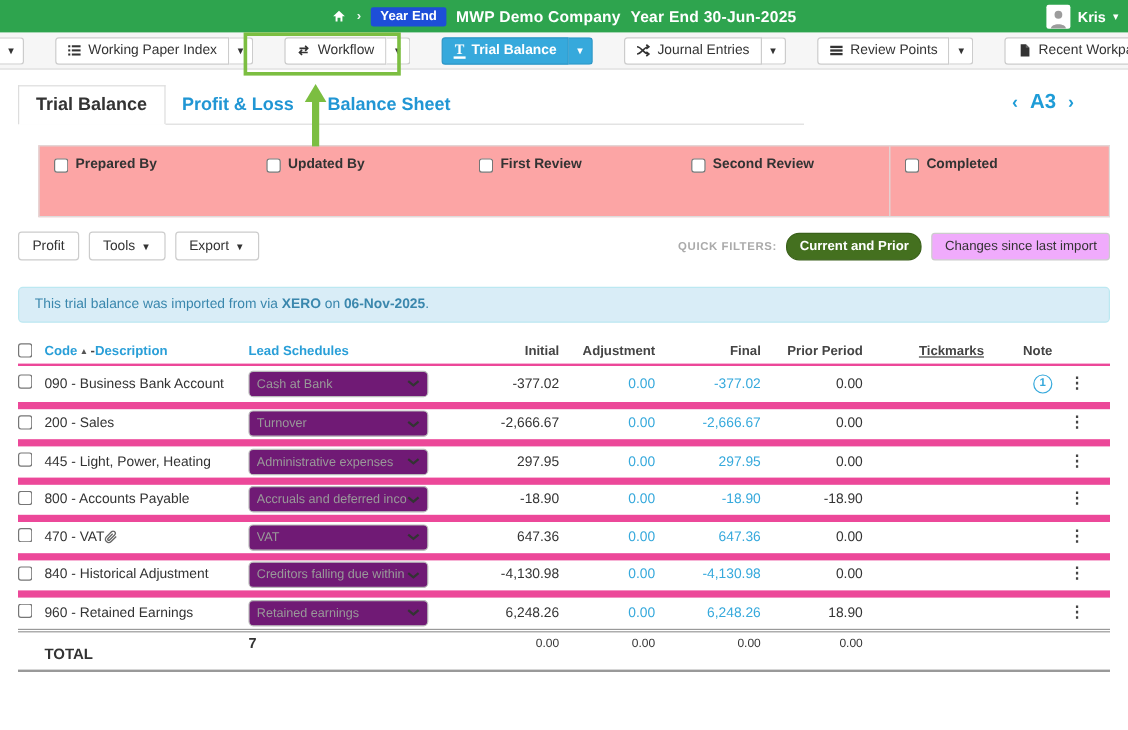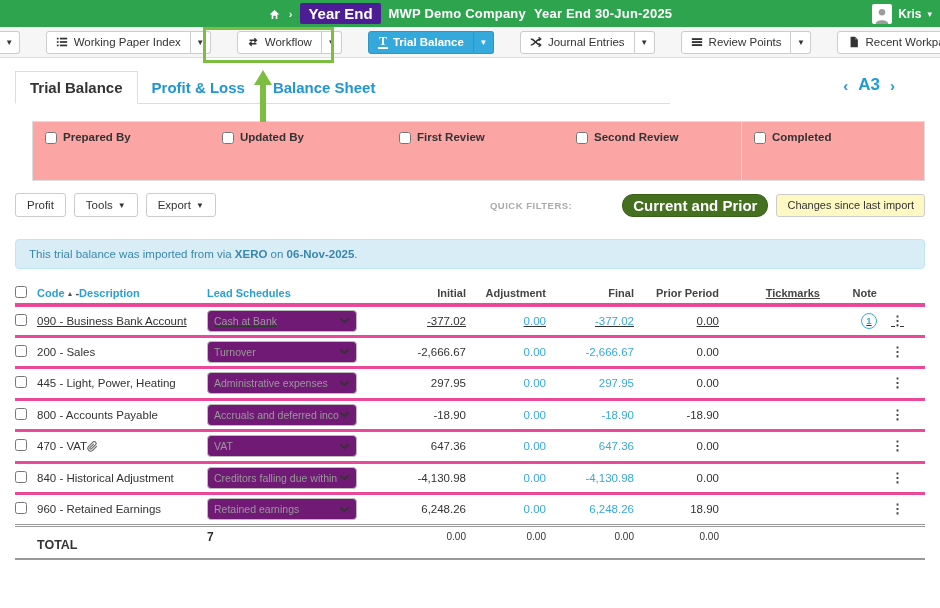--- a/index.html
+++ b/index.html
@@ -4,21 +4,21 @@
 <style>
   * { margin:0; padding:0; box-sizing:border-box; }
   html,body { width:940px; height:608px; background:#fff; overflow:hidden;
     font-family:"Liberation Sans", sans-serif; color:#333; }
   .page { position:relative; width:940px; height:608px; }
 
   
   .topbar { height:27px; background:#2EA44E; display:flex; align-items:center; color:#fff; position:relative; }
   .topbar-center { flex:1; display:flex; align-items:center; justify-content:center; gap:8px; }
   .crumb-chev { font-size:11px; font-weight:bold; opacity:.9; }
-  .badge-yearend { background:#4c1d95; color:#fff; font-size:15px; font-weight:bold; padding:2px 8px; border-radius:2px;text-align:right; }
+  .badge-yearend { background:#1d4ed8; color:#fff; font-size:11px; font-weight:bold; padding:2px 8px; border-radius:2px;text-align:right; }
   .topbar-title { font-size:13px; font-weight:bold; letter-spacing:.2px; }
   .topbar-user { position:absolute; right:8px; top:0; height:27px; display:flex; align-items:center; gap:6px; }
   .avatar { width:20px; height:20px; background:#fff; border-radius:2px; display:flex; align-items:flex-end; justify-content:center; overflow:hidden; }
   .user-name { font-size:12px; font-weight:bold; }
   .caret-w { font-size:9px; }
 
   
   .toolbar { height:31px; background:#f6f6f6; border-bottom:1px solid #ddd; display:flex; align-items:center; justify-content:center; gap:26px; }
   .btn-group { display:flex; }
   .tb-btn { display:flex; align-items:center; gap:5px; background:#fff; border:1px solid #ccc; height:23px;
@@ -53,23 +53,23 @@
   .filter-cell input { margin-top:1px; }
   .filter-divider { width:1px; background:#ddd; height:100%; }
 
   
   .actions-row { margin:12px 15px 0 15px; display:flex; align-items:center; }
   .act-btn { background:#fff; border:1px solid #ccc; border-radius:3px; height:24px; padding:0 11px;
     font-size:11.5px; color:#333; display:flex; align-items:center; gap:5px; margin-right:8px; cursor:pointer; }
   .act-caret { font-size:8px; }
   .actions-right { margin-left:auto; display:flex; align-items:center; gap:8px; }
   .qf-label { font-size:9.5px; font-weight:bold; color:#aaa; letter-spacing:.5px; }
-  .qf-btn-dark { background:#44701f; color:#fff; font-size:15px; font-weight:bold; border:1px solid #3a611a;
-    border-radius:11px; height:23px; padding:0 10px; display:flex; align-items:center; cursor:pointer;margin-left:42px; }
-  .qf-btn-light { background:#fef9c3; color:#333; font-size:11px; border:1px solid #ccc; border-radius:3px;
+  .qf-btn-dark { background:#44701f; color:#fff; font-size:11px; font-weight:bold; border:1px solid #3a611a;
+    border-radius:11px; height:23px; padding:0 10px; display:flex; align-items:center; cursor:pointer; }
+  .qf-btn-light { background:#f0abfc; color:#333; font-size:11px; border:1px solid #ccc; border-radius:3px;
     height:23px; padding:0 10px; display:flex; align-items:center; cursor:pointer; }
 
   
   .banner { margin:22px 15px 0 15px; height:30px; background:#d9edf7; border:1px solid #bce8f1; border-radius:4px;
     display:flex; align-items:center; padding:0 13px; font-size:11.5px; color:#3a87ad; white-space:pre; }
   .banner b { font-weight:bold; }
 
   
   .tb-table { margin:14px 15px 0 15px; }
   .t-row { display:flex; align-items:center; }
@@ -79,22 +79,22 @@
   .c-init  { width:90px; text-align:right; padding-right:6px; }
   .c-adj   { width:80px; text-align:right; padding-right:6px; }
   .c-final { width:88px; text-align:right; padding-right:6px; }
   .c-prior { width:85px; text-align:right; padding-right:6px; }
   .c-tick  { width:100px; text-align:right; padding-right:5px;text-decoration:underline; }
   .c-note  { width:60px; display:flex; justify-content:flex-end; padding-right:8px; }
   .c-menu  { width:25px; text-align:center; }
   .thead { height:20px; font-size:11px; font-weight:bold; color:#444; }
   .thead .blue { color:#2a9fd8; }
   .sort-tri { font-size:7px; color:#555; margin:0 2px; }
-  .data-row { height:31.5px; border-top:3px solid #ec4899; font-size:11.5px; }
-  .data-row:first-of-type { border-top:4px solid #ec4899;text-decoration:underline; }
+  .data-row { height:31.5px; border-top:6px solid #ec4899; font-size:11.5px; }
+  .data-row:first-of-type { border-top:2px solid #ec4899; }
   .dropdown { width:150px; height:22px; border:1px solid #bbb; border-radius:4px; background:#701a75; display:flex;
     align-items:center; padding:0 6px; cursor:pointer; }
   .dropdown span { flex:1; font-size:10.5px; color:#999; white-space:nowrap; overflow:hidden; }
   .num-blue { color:#36a9dc; }
   .note-badge { width:16px; height:16px; border:1.5px solid #36a9dc; border-radius:50%; color:#36a9dc; font-size:9.5px;
     font-weight:bold; display:flex; align-items:center; justify-content:center; cursor:pointer; }
   .kebab { font-size:13px; font-weight:bold; color:#444; line-height:10px; cursor:pointer; letter-spacing:0; }
   .total-row { border-top:3px double #999; border-bottom:2px solid #999; height:36px; display:flex; align-items:flex-start; }
   .total-row .lbl { font-size:12.5px; font-weight:bold; margin-top:11px; }
   .total-row .cnt { font-size:12px; font-weight:bold; margin-top:11px; }

